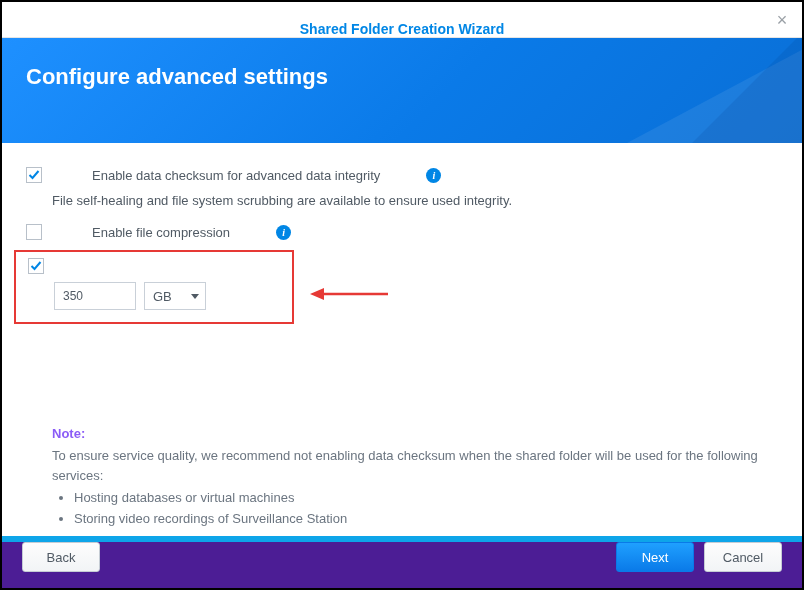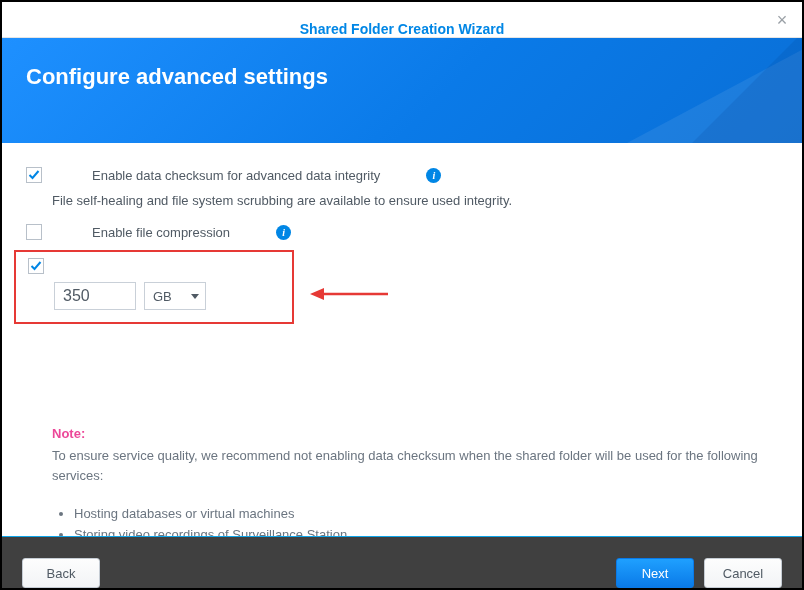--- a/index.html
+++ b/index.html
@@ -129,21 +129,21 @@
       gap: 8px;
       margin-left: 26px;
       margin-top: 8px;
     }
     .text-input {
       width: 82px;
       height: 28px;
       border: 1px solid #C9D0D8;
       background: #fff;
       padding: 0 8px;
-      font-size: 16px;
+      font-size: 12px;
       color: #505A64;
     }
     .select {
       width: 62px;
       height: 28px;
       border: 1px solid #C9D0D8;
       display: flex;
       align-items: center;
       justify-content: space-between;
       padding: 0 6px 0 8px;
@@ -165,37 +165,37 @@
     }
     .note-block {
       position: absolute;
       left: 50px;
       right: 26px;
       top: 422px;
       line-height: 1.55;
       color: #6b7580;
     }
     .note-label {
-      color: #ec4899;
+      color: #8b5cf6;
       font-weight: 600;
       margin-bottom: 2px;
     }
     .note-block ul {
-      margin: 18px 0 0 22px;
+      margin: 2px 0 0 22px;
     }
     .footer {
       position: absolute;
       left: 0; right: 0; bottom: 0;
       height: 52px;
       padding: 0 20px;
-      border-top: 1px solid #0ea5e9;
-      display: flex;
-      align-items: flex-end;
+      border-top: 6px solid #0ea5e9;
+      display: flex;
+      align-items: flex-start;
       justify-content: space-between;
-      background: #404040;
+      background: #4c1d95;
     }
     .btn {
       min-width: 78px;
       height: 30px;
       border: 1px solid #C5CCD4;
       background: linear-gradient(#fdfdfd,#f2f4f6);
       color: #505A64;
       font-size: 13px;
       cursor: pointer;
       border-radius: 3px;

